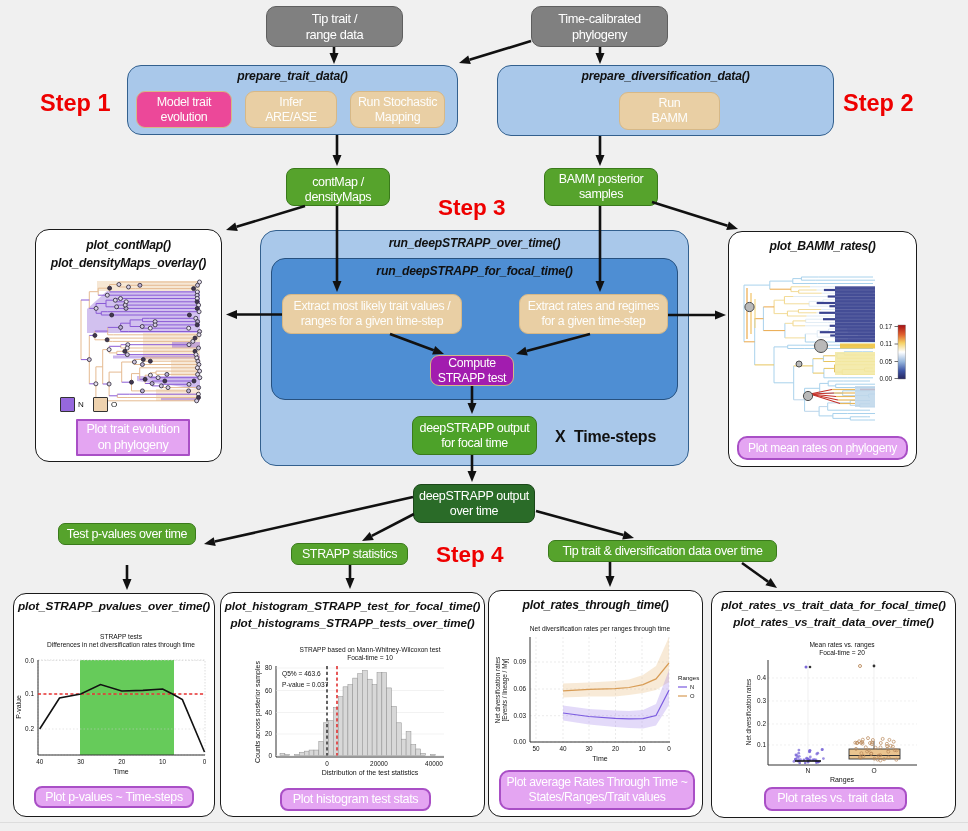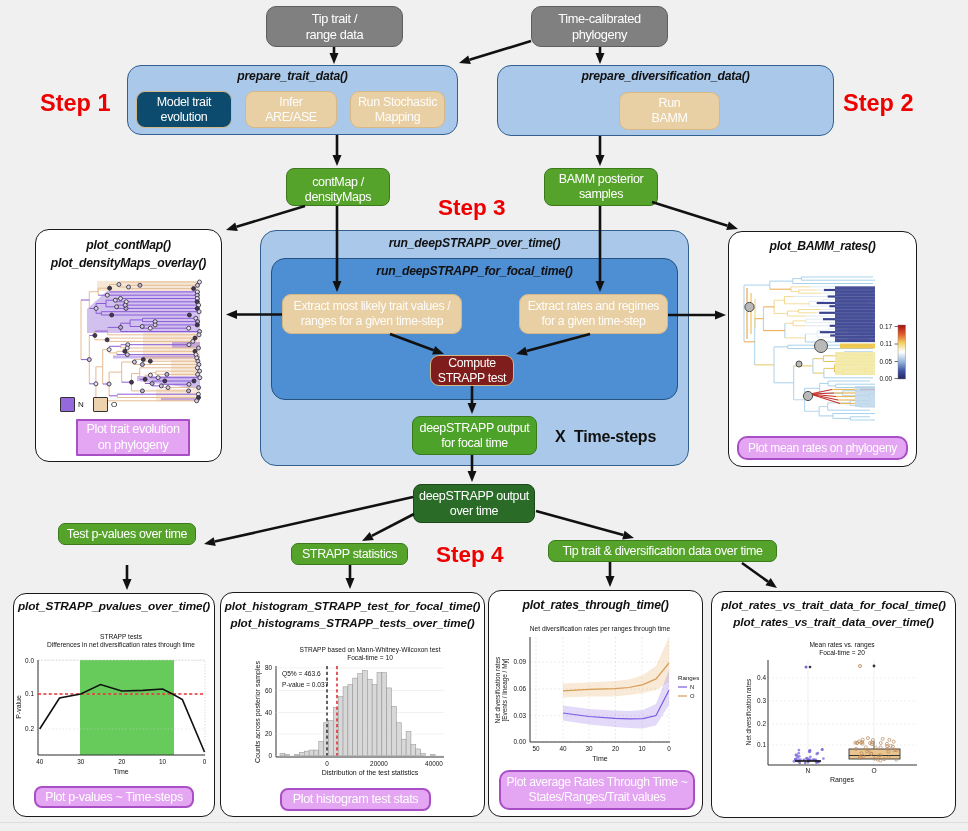--- a/index.html
+++ b/index.html
@@ -9,21 +9,21 @@
 <body>
 <div class="stage">
 <div style="position:absolute;left:266px;top:6px;width:137px;height:41px;background:#808080;border:1.5px solid #5f5f5f;border-radius:10px;box-sizing:border-box;display:flex;align-items:center;justify-content:center;text-align:center;font-size:12.8px;color:#fff;font-weight:400;font-style:normal;line-height:1.2;letter-spacing:-0.35px;z-index:3;">
       <div style="width:100%;text-align:center;">Tip trait /<br>range data</div>
     </div>
     <div style="position:absolute;left:531px;top:6px;width:137px;height:41px;background:#808080;border:1.5px solid #5f5f5f;border-radius:10px;box-sizing:border-box;display:flex;align-items:center;justify-content:center;text-align:center;font-size:12.8px;color:#fff;font-weight:400;font-style:normal;line-height:1.2;letter-spacing:-0.35px;z-index:3;">
       <div style="width:100%;text-align:center;">Time-calibrated<br>phylogeny</div>
     </div>
     <div style="position:absolute;left:127px;top:65px;width:331px;height:70px;background:#a9c8ea;border:1.5px solid #33608e;border-radius:14px;box-sizing:border-box;z-index:2;"></div>
     <div style="position:absolute;left:127px;top:68px;width:331px;height:16px;display:flex;align-items:center;justify-content:center;text-align:center;font-size:12.2px;color:#111;font-weight:700;font-style:italic;line-height:1.22;z-index:5;letter-spacing:-0.2px;">prepare_trait_data()</div>
-    <div style="position:absolute;left:136px;top:91px;width:96px;height:37px;background:#0c4a6e;border:1.5px solid #d6b887;border-radius:9px;box-sizing:border-box;display:flex;align-items:center;justify-content:center;text-align:center;font-size:12.5px;color:#fdfdfb;font-weight:400;font-style:normal;line-height:1.2;letter-spacing:-0.35px;z-index:3;">
+    <div style="position:absolute;left:136px;top:91px;width:96px;height:37px;background:#ec4899;border:1.5px solid #d6b887;border-radius:9px;box-sizing:border-box;display:flex;align-items:center;justify-content:center;text-align:center;font-size:12.5px;color:#fdfdfb;font-weight:400;font-style:normal;line-height:1.2;letter-spacing:-0.35px;z-index:3;">
       <div style="width:100%;text-align:center;">Model trait<br>evolution</div>
     </div>
     <div style="position:absolute;left:245px;top:91px;width:92px;height:37px;background:#e9cfa4;border:1.5px solid #d6b887;border-radius:9px;box-sizing:border-box;display:flex;align-items:center;justify-content:center;text-align:center;font-size:12.5px;color:#fdfdfb;font-weight:400;font-style:normal;line-height:1.2;letter-spacing:-0.35px;z-index:3;">
       <div style="width:100%;text-align:center;">Infer<br>ARE/ASE</div>
     </div>
     <div style="position:absolute;left:350px;top:91px;width:95px;height:37px;background:#e9cfa4;border:1.5px solid #d6b887;border-radius:9px;box-sizing:border-box;display:flex;align-items:center;justify-content:center;text-align:center;font-size:12.5px;color:#fdfdfb;font-weight:400;font-style:normal;line-height:1.2;letter-spacing:-0.35px;z-index:3;">
       <div style="width:100%;text-align:center;">Run Stochastic<br>Mapping</div>
     </div>
     <div style="position:absolute;left:497px;top:65px;width:337px;height:71px;background:#a9c8ea;border:1.5px solid #33608e;border-radius:14px;box-sizing:border-box;z-index:2;"></div>
     <div style="position:absolute;left:497px;top:68px;width:337px;height:16px;display:flex;align-items:center;justify-content:center;text-align:center;font-size:12.2px;color:#111;font-weight:700;font-style:italic;line-height:1.22;z-index:5;letter-spacing:-0.2px;">prepare_diversification_data()</div>
@@ -43,21 +43,21 @@
     <div style="position:absolute;left:260px;top:230px;width:429px;height:236px;background:#a9c8ea;border:1.5px solid #33608e;border-radius:16px;box-sizing:border-box;z-index:2;"></div>
     <div style="position:absolute;left:260px;top:235px;width:429px;height:16px;display:flex;align-items:center;justify-content:center;text-align:center;font-size:12.2px;color:#111;font-weight:700;font-style:italic;line-height:1.22;z-index:5;letter-spacing:-0.2px;">run_deepSTRAPP_over_time()</div>
     <div style="position:absolute;left:271px;top:258px;width:407px;height:142px;background:#4e8ed3;border:1.5px solid #27517f;border-radius:14px;box-sizing:border-box;z-index:2;"></div>
     <div style="position:absolute;left:271px;top:263px;width:407px;height:16px;display:flex;align-items:center;justify-content:center;text-align:center;font-size:12.2px;color:#111;font-weight:700;font-style:italic;line-height:1.22;z-index:5;letter-spacing:-0.2px;">run_deepSTRAPP_for_focal_time()</div>
     <div style="position:absolute;left:282px;top:294px;width:180px;height:40px;background:#e9cfa4;border:1.5px solid #d6b887;border-radius:9px;box-sizing:border-box;display:flex;align-items:center;justify-content:center;text-align:center;font-size:12.3px;color:#fdfdfb;font-weight:400;font-style:normal;line-height:1.2;letter-spacing:-0.35px;z-index:3;">
       <div style="width:100%;text-align:center;">Extract most likely trait values /<br>ranges for a given time-step</div>
     </div>
     <div style="position:absolute;left:519px;top:294px;width:149px;height:40px;background:#e9cfa4;border:1.5px solid #d6b887;border-radius:9px;box-sizing:border-box;display:flex;align-items:center;justify-content:center;text-align:center;font-size:12.3px;color:#fdfdfb;font-weight:400;font-style:normal;line-height:1.2;letter-spacing:-0.35px;z-index:3;">
       <div style="width:100%;text-align:center;">Extract rates and regimes<br>for a given time-step</div>
     </div>
-    <div style="position:absolute;left:430px;top:355px;width:84px;height:31px;background:#7f1d1d;border:1.5px solid #d6b887;border-radius:9px;box-sizing:border-box;display:flex;align-items:center;justify-content:center;text-align:center;font-size:12.3px;color:#fdfdfb;font-weight:400;font-style:normal;line-height:1.2;letter-spacing:-0.35px;z-index:3;">
+    <div style="position:absolute;left:430px;top:355px;width:84px;height:31px;background:#a21caf;border:1.5px solid #d6b887;border-radius:9px;box-sizing:border-box;display:flex;align-items:center;justify-content:center;text-align:center;font-size:12.3px;color:#fdfdfb;font-weight:400;font-style:normal;line-height:1.2;letter-spacing:-0.35px;z-index:3;">
       <div style="width:100%;text-align:center;">Compute<br>STRAPP test</div>
     </div>
     <div style="position:absolute;left:412px;top:416px;width:125px;height:39px;background:#4da229;border:1.5px solid #3a7a1b;border-radius:8px;box-sizing:border-box;display:flex;align-items:center;justify-content:center;text-align:center;font-size:12.5px;color:#fff;font-weight:400;font-style:normal;line-height:1.2;letter-spacing:-0.35px;z-index:3;">
       <div style="width:100%;text-align:center;">deepSTRAPP output<br>for focal time</div>
     </div>
     <div style="position:absolute;left:555px;top:427px;width:115px;height:20px;display:flex;align-items:center;justify-content:flex-start;text-align:left;font-size:16px;color:#111;font-weight:700;font-style:normal;line-height:1;z-index:6;letter-spacing:-0.2px;">X&nbsp;&nbsp;Time-steps</div>
     <div style="position:absolute;left:413px;top:484px;width:122px;height:39px;background:#2a6b28;border:1.5px solid #1b4719;border-radius:8px;box-sizing:border-box;display:flex;align-items:center;justify-content:center;text-align:center;font-size:12.5px;color:#fff;font-weight:400;font-style:normal;line-height:1.2;letter-spacing:-0.35px;z-index:3;">
       <div style="width:100%;text-align:center;">deepSTRAPP output<br>over time</div>
     </div>
     <div style="position:absolute;left:58px;top:523px;width:138px;height:22px;background:#56a32c;border:1.5px solid #3a7a1b;border-radius:7px;box-sizing:border-box;display:flex;align-items:center;justify-content:center;text-align:center;font-size:12.5px;color:#fff;font-weight:400;font-style:normal;line-height:1.2;letter-spacing:-0.35px;z-index:3;">
@@ -96,20 +96,23 @@
       <div style="width:100%;text-align:center;"><span style="white-space:nowrap">Plot histogram test stats</span></div>
     </div>
     <div style="position:absolute;left:488px;top:590px;width:215px;height:227px;background:#fff;border:1.8px solid #1a1a1a;border-radius:13px;box-sizing:border-box;z-index:2;"></div>
     <div style="position:absolute;left:488px;top:597px;width:215px;height:16px;display:flex;align-items:center;justify-content:center;text-align:center;font-size:12.2px;color:#111;font-weight:700;font-style:italic;line-height:1.22;z-index:5;letter-spacing:-0.2px;">plot_rates_through_time()</div>
     <div style="position:absolute;left:499px;top:770px;width:196px;height:40px;background:#e4a5f2;border:2px solid #a94fc6;border-radius:10px;box-sizing:border-box;display:flex;align-items:center;justify-content:center;text-align:center;font-size:12.2px;color:#fff;font-weight:400;font-style:normal;line-height:1.2;letter-spacing:-0.35px;z-index:3;">
       <div style="width:100%;text-align:center;"><span style="white-space:nowrap">Plot average Rates Through Time ~</span><br><span style="white-space:nowrap">States/Ranges/Trait values</span></div>
     </div>
     <div style="position:absolute;left:711px;top:591px;width:245px;height:227px;background:#fff;border:1.8px solid #1a1a1a;border-radius:13px;box-sizing:border-box;z-index:2;"></div>
     <div style="position:absolute;left:711px;top:597px;width:245px;height:16px;display:flex;align-items:center;justify-content:center;text-align:center;font-size:11.7px;color:#111;font-weight:700;font-style:italic;line-height:1.22;z-index:5;letter-spacing:-0.1px;">plot_rates_vs_trait_data_for_focal_time()</div>
     <div style="position:absolute;left:711px;top:614px;width:245px;height:16px;display:flex;align-items:center;justify-content:center;text-align:center;font-size:11.7px;color:#111;font-weight:700;font-style:italic;line-height:1.22;z-index:5;letter-spacing:-0.1px;">plot_rates_vs_trait_data_over_time()</div>
+    <div style="position:absolute;left:764px;top:787px;width:143px;height:24px;background:#e4a5f2;border:2px solid #a94fc6;border-radius:8px;box-sizing:border-box;display:flex;align-items:center;justify-content:center;text-align:center;font-size:12.6px;color:#fff;font-weight:400;font-style:normal;line-height:1.2;letter-spacing:-0.35px;z-index:3;">
+      <div style="width:100%;text-align:center;"><span style="white-space:nowrap">Plot rates vs. trait data</span></div>
+    </div>
     <div style="position:absolute;left:0;top:822px;width:968px;height:1px;background:#dddddd;z-index:1;"></div>
 <svg width="187" height="233" viewBox="0 0 187 233" style="position:absolute;left:35px;top:229px;z-index:5;">
       <polygon points="62,52 165,52 165,62 62,62" fill="#ecc9a0" opacity="0.45"></polygon>
       <polygon points="72,62 165,62 165,104 52,104 52,80" fill="#8a5bd6" opacity="0.38"></polygon>
       <rect x="108" y="104" width="57" height="27" fill="#ecc9a0" opacity="0.42"></rect>
       <rect x="137" y="113" width="28" height="6" fill="#8a5bd6" opacity="0.45"></rect>
       <rect x="78" y="126.5" width="87" height="3" fill="#8a5bd6" opacity="0.45"></rect>
       <rect x="136" y="131" width="29" height="16" fill="#ecc9a0" opacity="0.42"></rect>
       <polygon points="102,147 165,147 165,160 102,152" fill="#8a5bd6" opacity="0.4"></polygon>
       <rect x="121" y="160" width="44" height="12" fill="#ecc9a0" opacity="0.42"></rect>

